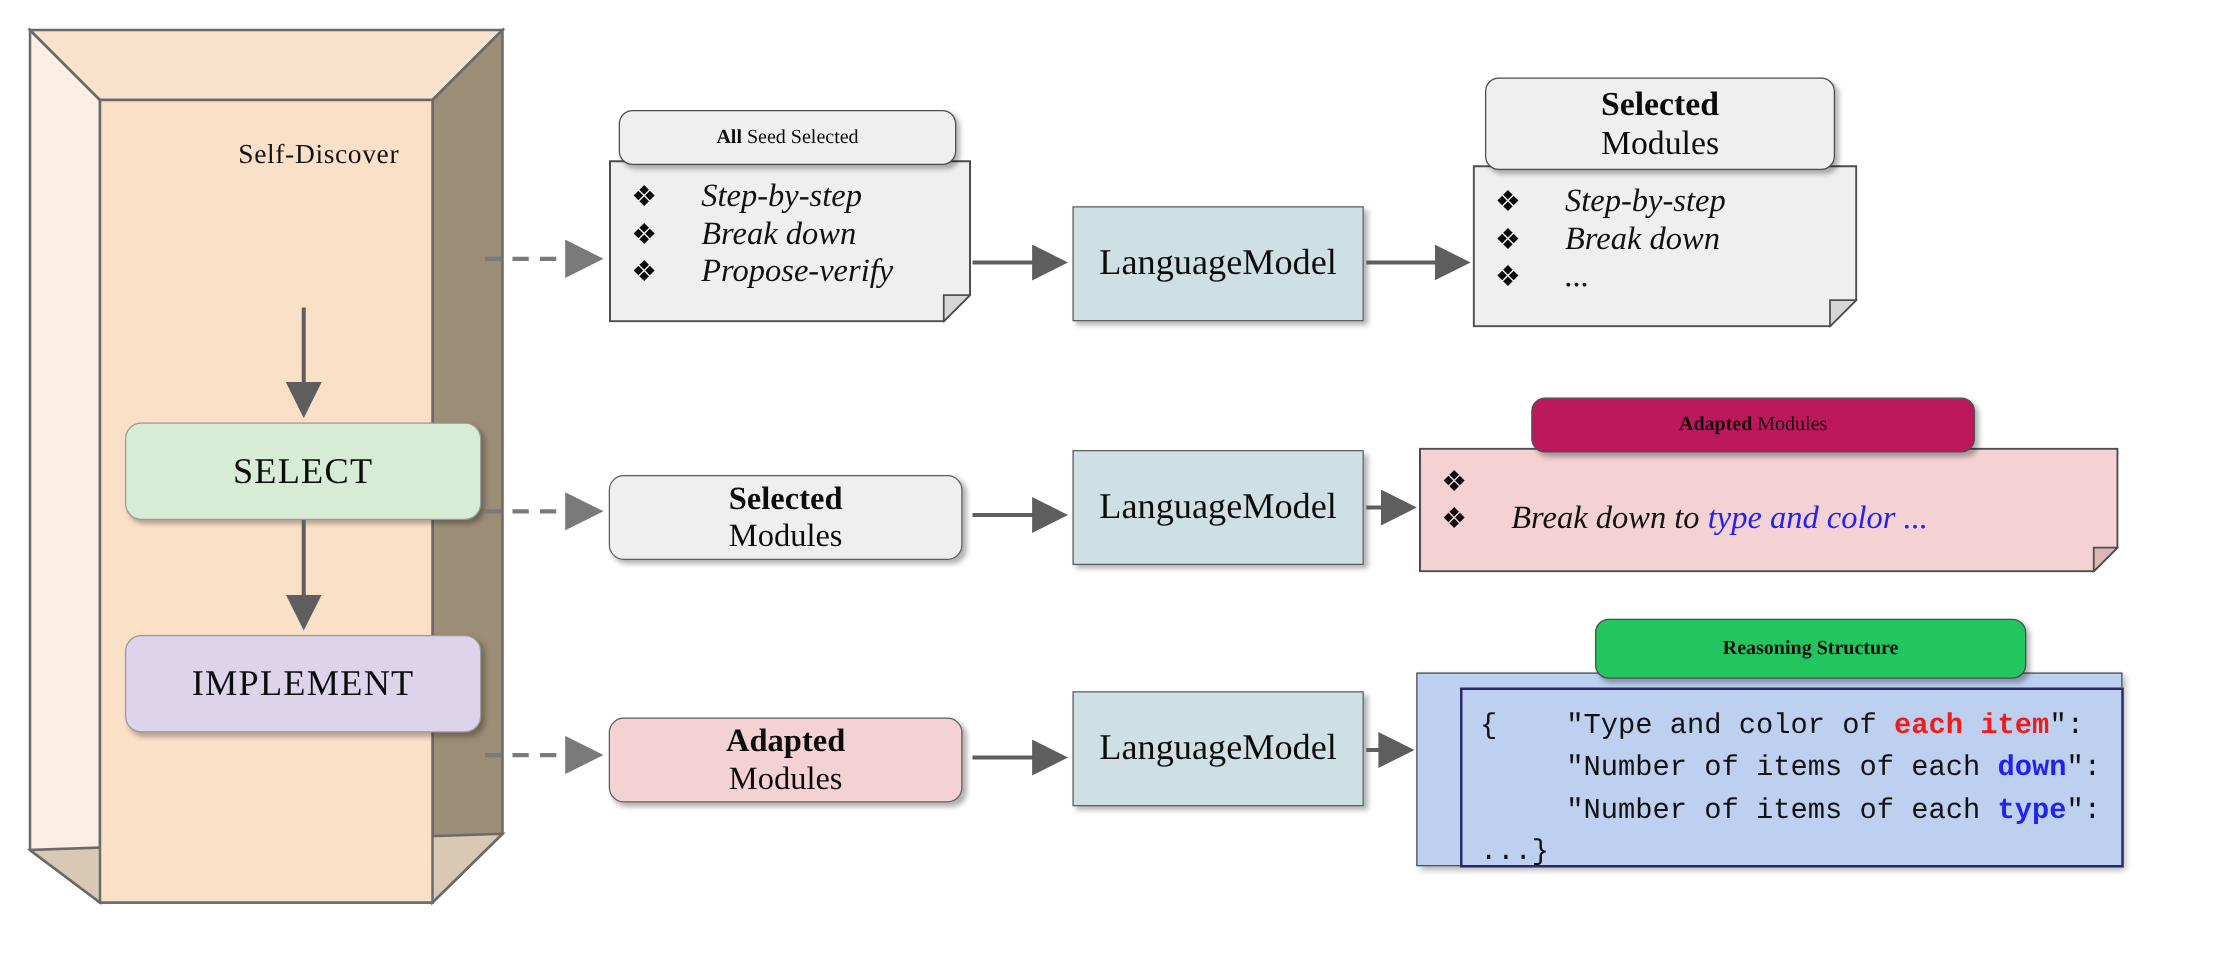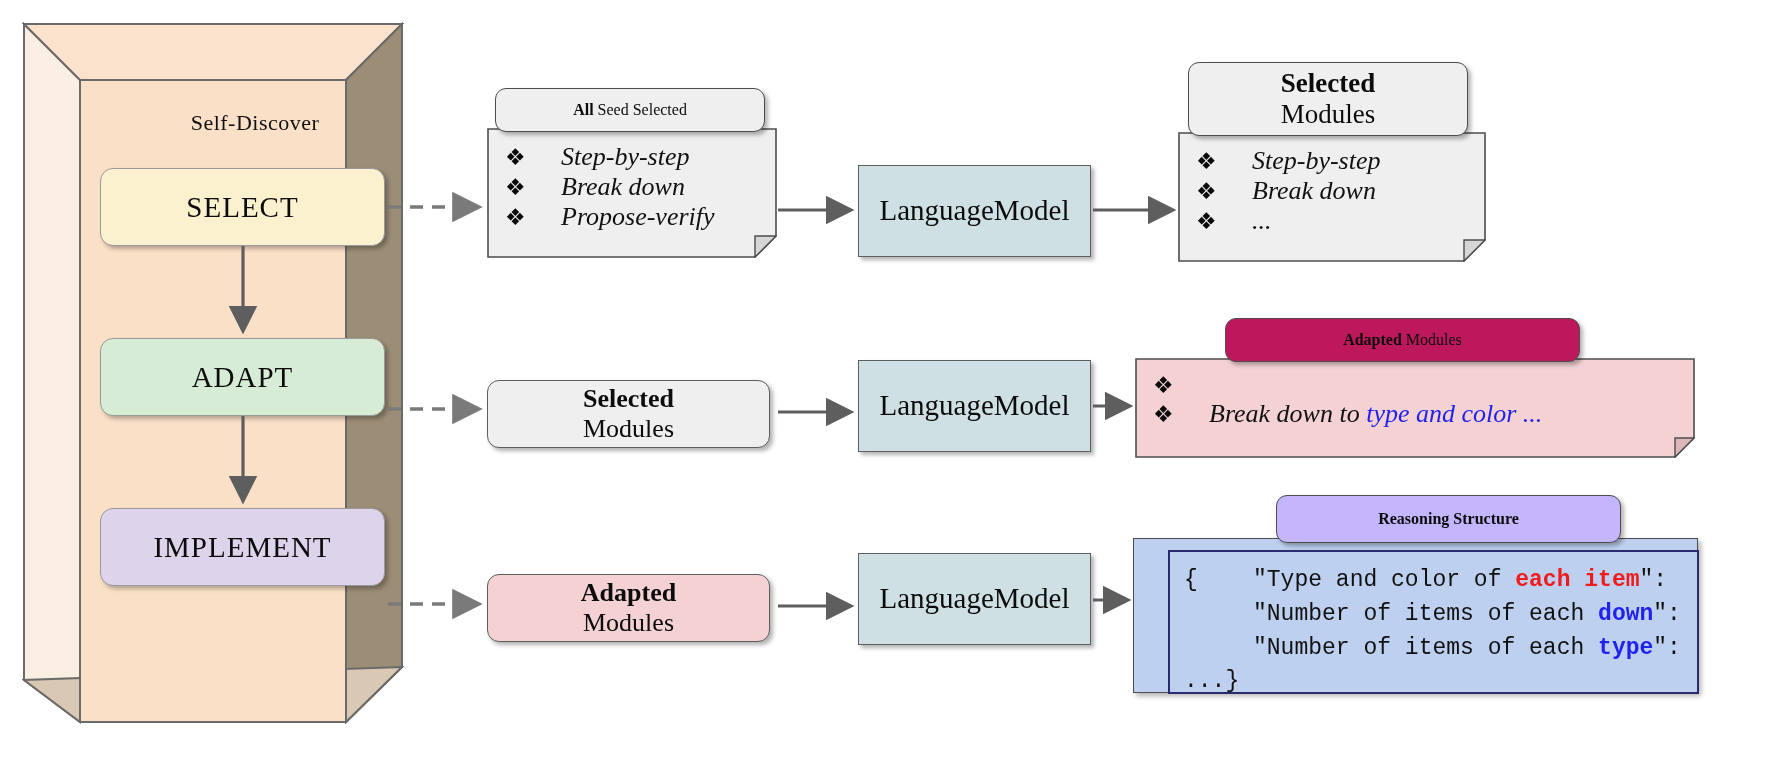--- a/index.html
+++ b/index.html
@@ -189,25 +189,22 @@
 
       <polygon points="380,2 380,645 324,700 324,58" fill="#9c8d76" stroke="#6a6a6a" stroke-width="2"></polygon>
 
       <polygon points="2,658 58,700 324,700 380,645" fill="#d9c8b4" stroke="#6a6a6a" stroke-width="2"></polygon>
 
       <rect x="58" y="58" width="266" height="642" fill="#fbe0c8" stroke="#6a6a6a" stroke-width="2"></rect>
     </svg>
     <div class="container-title">Self-Discover</div>
   </div>
 
-  <div class="stage" id="stage-select">
+  <div class="stage" id="stage-adapt">
     <span>SELECT</span>
-  </div>
-  <div class="stage" id="stage-adapt">
-    <span>ADAPT</span>
   </div>
   <div class="stage" id="stage-implement">
     <span>IMPLEMENT</span>
   </div>
 
   <div class="note-group" id="g-seed" style="left:487px; top:88px;">
     <div class="note-tab" id="seed-tab" style="left:8px; top:0; width:270px; height:44px; background:#efefef;">
       <div>
         <span class="inline-b">All</span><span class="inline-n"> Seed Selected</span>
       </div>
@@ -303,21 +300,21 @@
     <span class="l1">Adapted</span>
     <span class="l2">Modules</span>
   </div>
 
   <div class="lm" id="lm-3">
     <span>Language</span>
     <span>Model</span>
   </div>
 
   <div class="note-group" id="g-reason" style="left:1133px; top:495px;">
-    <div class="note-tab" id="rs-tab" style="left:143px; top:0; width:345px; height:48px; background:#c4b5fd;">
+    <div class="note-tab" id="rs-tab" style="left:143px; top:0; width:345px; height:48px; background:#22c55e;">
       <div>
         <span class="inline-b">Reasoning Structure</span>
       </div>
     </div>
     <div class="note-body" id="rs-body" style="left:0; top:43px; width:565px; height:155px;">
       <div id="rs-inner" style="left:34px; top:11px; width:531px; height:144px;">
         <pre class="code" id="rs-code" style="padding:12px 0 0 14px;"><span>{    "Type and color of </span><span class="red" style="font-weight: bold;">each item</span><span>":</span>
 <span>     "Number of items of each </span><span class="blue" style="font-weight: bold;">down</span><span>":</span>
 <span>     "Number of items of each </span><span class="blue" style="font-weight: bold;">type</span><span>":</span>
 <span>...}</span></pre>

